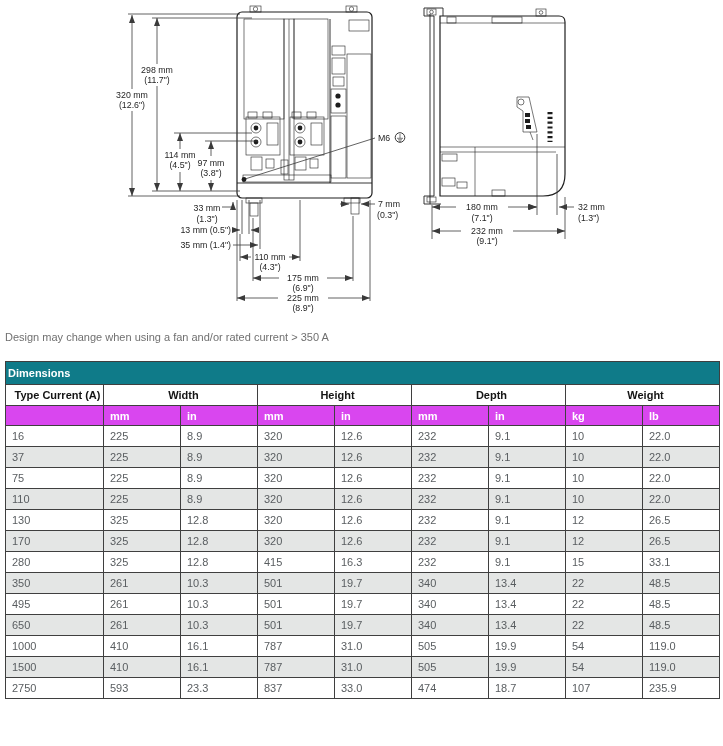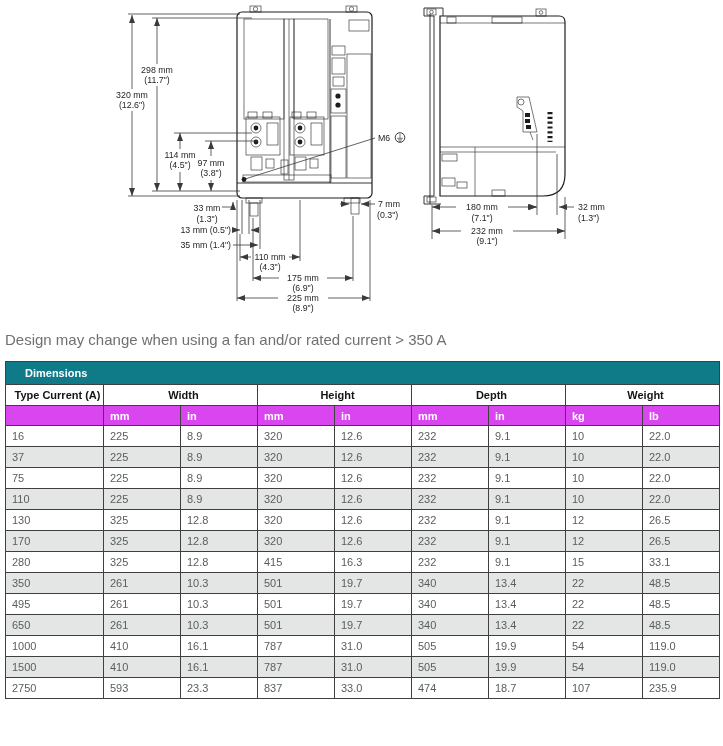--- a/index.html
+++ b/index.html
@@ -6,25 +6,25 @@
   body{width:723px;height:746px;position:relative;font-family:"Liberation Sans",sans-serif;-webkit-font-smoothing:antialiased;}
   #drawing{position:absolute;left:0;top:0;}
   .ol{fill:#fff;stroke:#1f1f1f;stroke-width:1.2;}
   .ln{stroke:#1f1f1f;stroke-width:0.9;fill:none;}
   .th{stroke:#1f1f1f;stroke-width:0.6;fill:none;}
   .dk{fill:#1d1d1d;stroke:none;}
   .dim{stroke:#3a3a3a;stroke-width:0.8;fill:none;}
   text.dl{font:8.8px "Liberation Sans",sans-serif;fill:#252525;}
   .mid{text-anchor:middle;}
   .end{text-anchor:end;}
-  #note{position:absolute;left:5px;top:331px;font-size:15px;color:#707070;}
+  #note{position:absolute;left:5px;top:331px;font-size:11px;color:#707070;}
   table.dims{position:absolute;left:5px;top:361px;width:714px;border-collapse:collapse;table-layout:fixed;
              font-size:11px;color:#595d60;border:1px solid #3f3f3f;}
   table.dims th,table.dims td{border:1px solid #3f3f3f;padding:0 0 0 6px;text-align:left;vertical-align:middle;overflow:hidden;white-space:nowrap;}
-  tr.title-row th{background:#0f7b89;color:#fff;font-weight:bold;height:22px;border:none;padding-left:19px;}
+  tr.title-row th{background:#0f7b89;color:#fff;font-weight:bold;height:22px;border:none;padding-left:2px;}
   tr.group-row th{background:#fff;color:#141414;font-weight:bold;height:20px;text-align:center;}
   tr.units-row th{background:#d946ef;color:#fff;font-weight:bold;height:19px;}
   tbody td{height:20px;background:#fff;}
   tbody tr:nth-child(even) td{background:#e4e6e5;}
   col.c0{width:98px;} col.c{width:77px;}
 </style>
 </head>
 <body>
 
 <svg id="drawing" width="723" height="325" viewBox="0 0 723 325">

